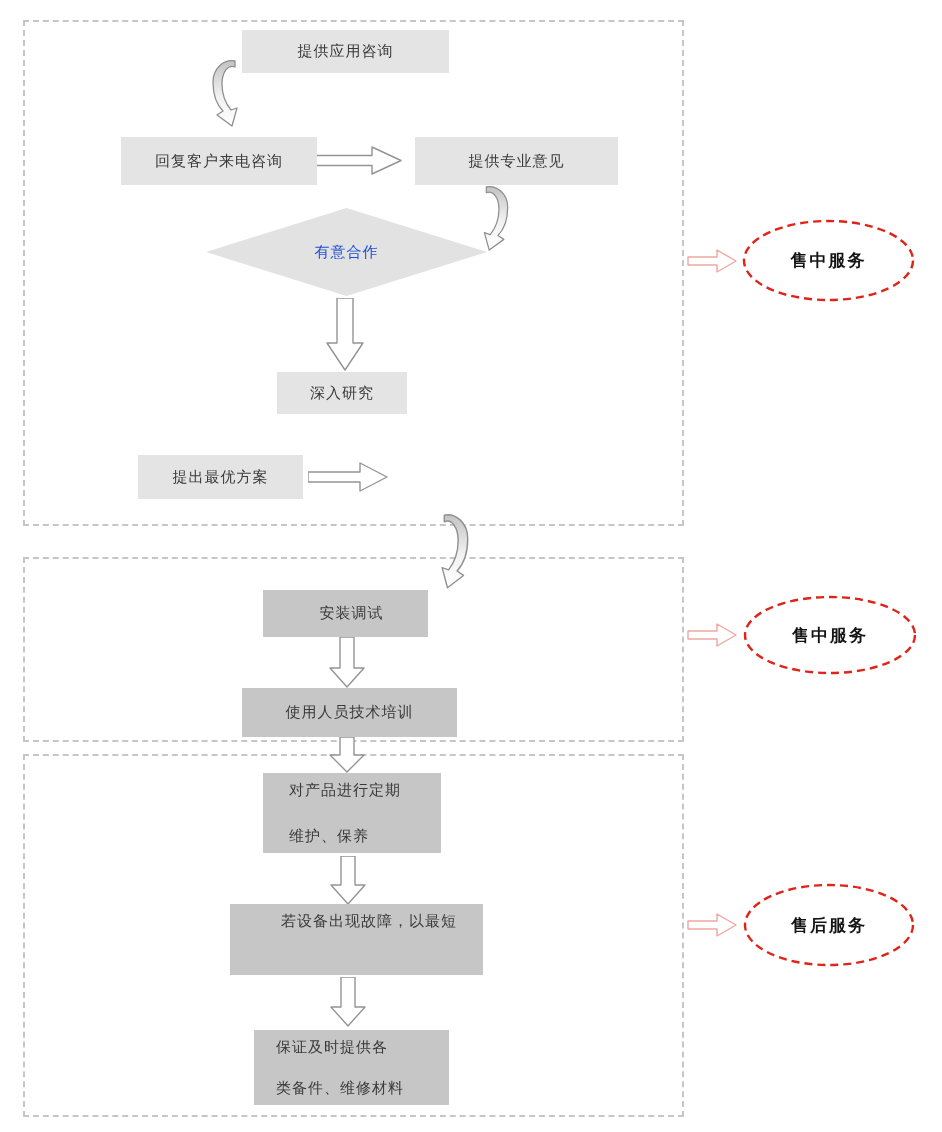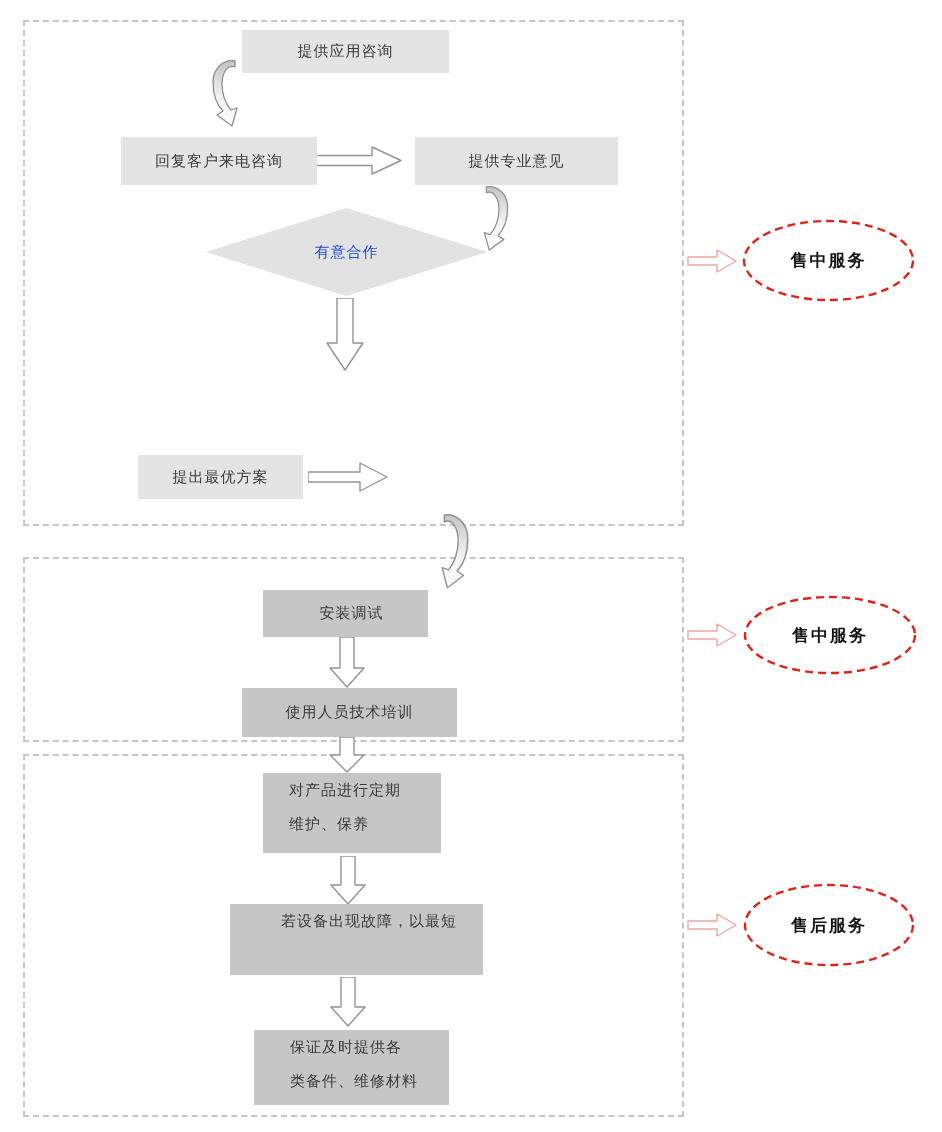--- a/index.html
+++ b/index.html
@@ -14,21 +14,21 @@
     background:transparent;
   }
   .node{
     display:flex;align-items:center;justify-content:center;
     font-size:15px;letter-spacing:1px;color:#3a3a3a;
     box-sizing:border-box;z-index:3;
   }
   .node.light{background:#e4e4e4;}
   .node.mid{background:#c6c6c6;}
   .node.multiline{
-    flex-direction:column;align-items:flex-start;justify-content:flex-start;
+    flex-direction:column;align-items:flex-start;justify-content:space-between;
     line-height:34px;
   }
   .diamond-wrap{z-index:2;}
   .diamond-label{
     position:absolute;left:0;top:0;width:100%;height:100%;
     display:flex;align-items:center;justify-content:center;
     font-size:15px;letter-spacing:1px;color:#1d4ed8;
   }
   .conn{z-index:1;}
   .conn svg{display:block;}
@@ -96,20 +96,23 @@
     </svg>
     <div class="diamond-label">有意合作</div>
   </div>
 
   <div class="abs conn" style="left:326px;top:298px;width:38px;height:73px;">
     <svg width="38" height="73" viewBox="0 0 38 73">
       <path d="M11,0 H27 V45 H37 L19,72 L1,45 H11 Z" fill="#ffffff" stroke="#949494" stroke-width="1.4" stroke-linejoin="round"></path>
     </svg>
   </div>
 
+  <div class="abs node light" style="left:277px;top:372px;width:130px;height:42px;">
+    <span>深入研究</span>
+  </div>
 
   <div class="abs node light" style="left:138px;top:455px;width:165px;height:44px;">
     <span>提出最优方案</span>
   </div>
 
   <div class="abs conn" style="left:308px;top:462px;width:80px;height:30px;">
     <svg width="80" height="30" viewBox="0 0 80 30">
       <path d="M0,10 H52 V1 L79,15 L52,29 V20 H0 Z" fill="#ffffff" stroke="#949494" stroke-width="1.4" stroke-linejoin="round"></path>
     </svg>
   </div>
@@ -155,21 +158,21 @@
   <div class="abs node mid multiline" style="left:230px;top:904px;width:253px;height:71px;padding-left:51px;">
     <span>若设备出现故障，以最短</span>
   </div>
 
   <div class="abs conn" style="left:330px;top:977px;width:36px;height:50px;">
     <svg width="36" height="50" viewBox="0 0 36 50">
       <path d="M11,0 H25 V30 H35 L18,49 L1,30 H11 Z" fill="#ffffff" stroke="#949494" stroke-width="1.4" stroke-linejoin="round"></path>
     </svg>
   </div>
 
-  <div class="abs node mid multiline" style="left:254px;top:1030px;width:195px;height:75px;padding-left:36px;">
+  <div class="abs node mid multiline" style="left:254px;top:1030px;width:195px;height:75px;padding-left:22px;">
     <span>保证及时提供各</span>
     <span>类备件、维修材料</span>
   </div>
 
   <div class="abs conn" style="left:687px;top:248px;width:50px;height:26px;">
     <svg width="50" height="26" viewBox="0 0 50 26">
       <path d="M1,9 H30 V2 L49,13 L30,24 V17 H1 Z" fill="#ffffff" stroke="#efa6a0" stroke-width="1.4" stroke-linejoin="round"></path>
     </svg>
   </div>
   <div class="abs tag-ellipse" style="left:742px;top:219px;width:173px;height:83px;">

